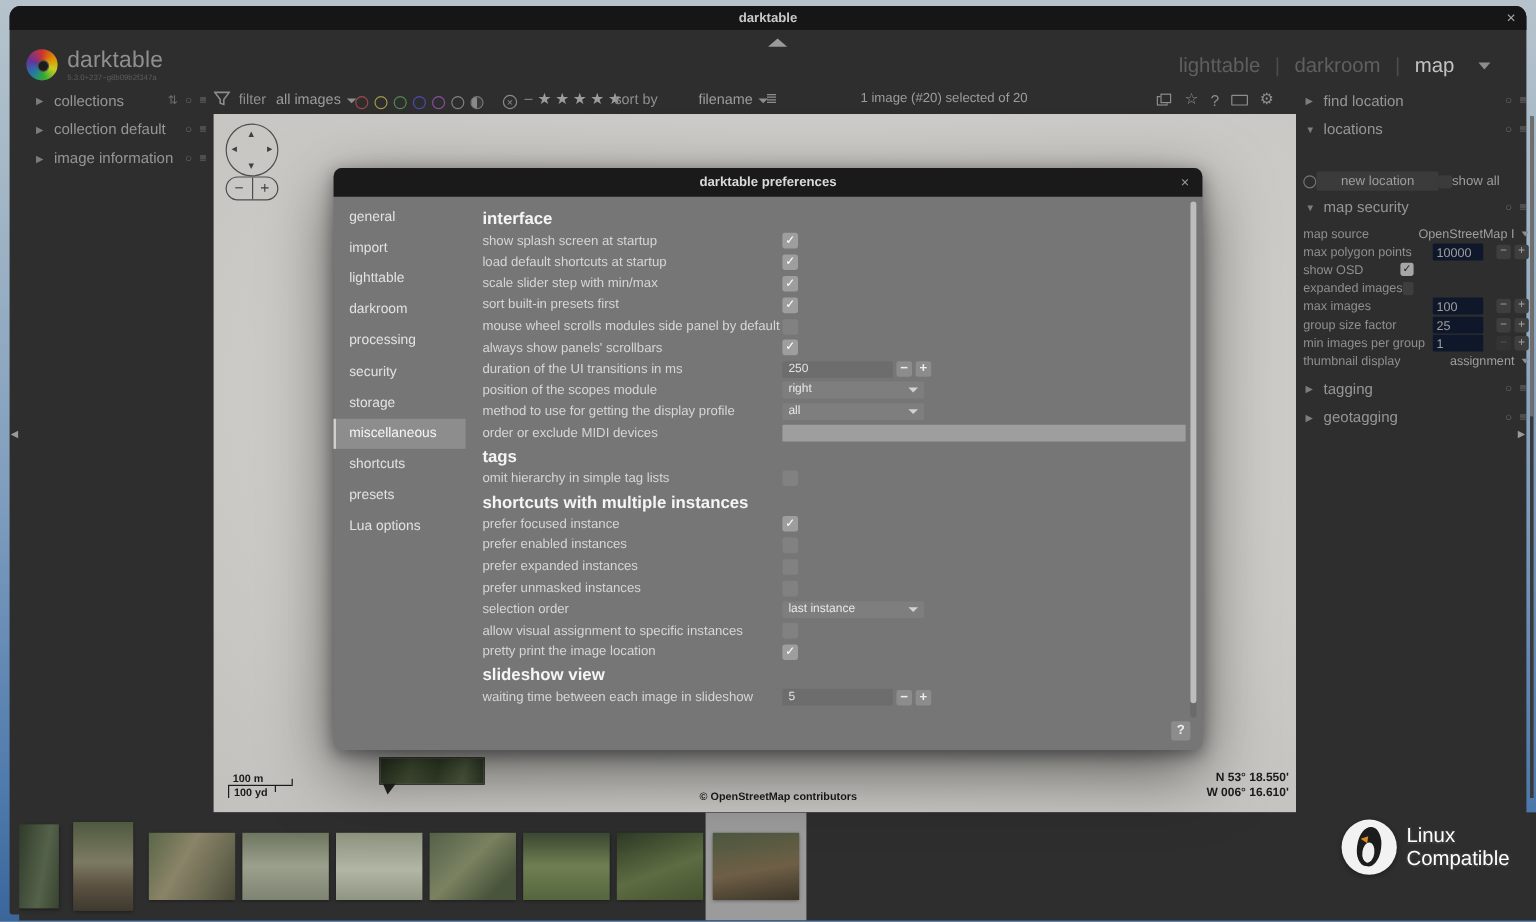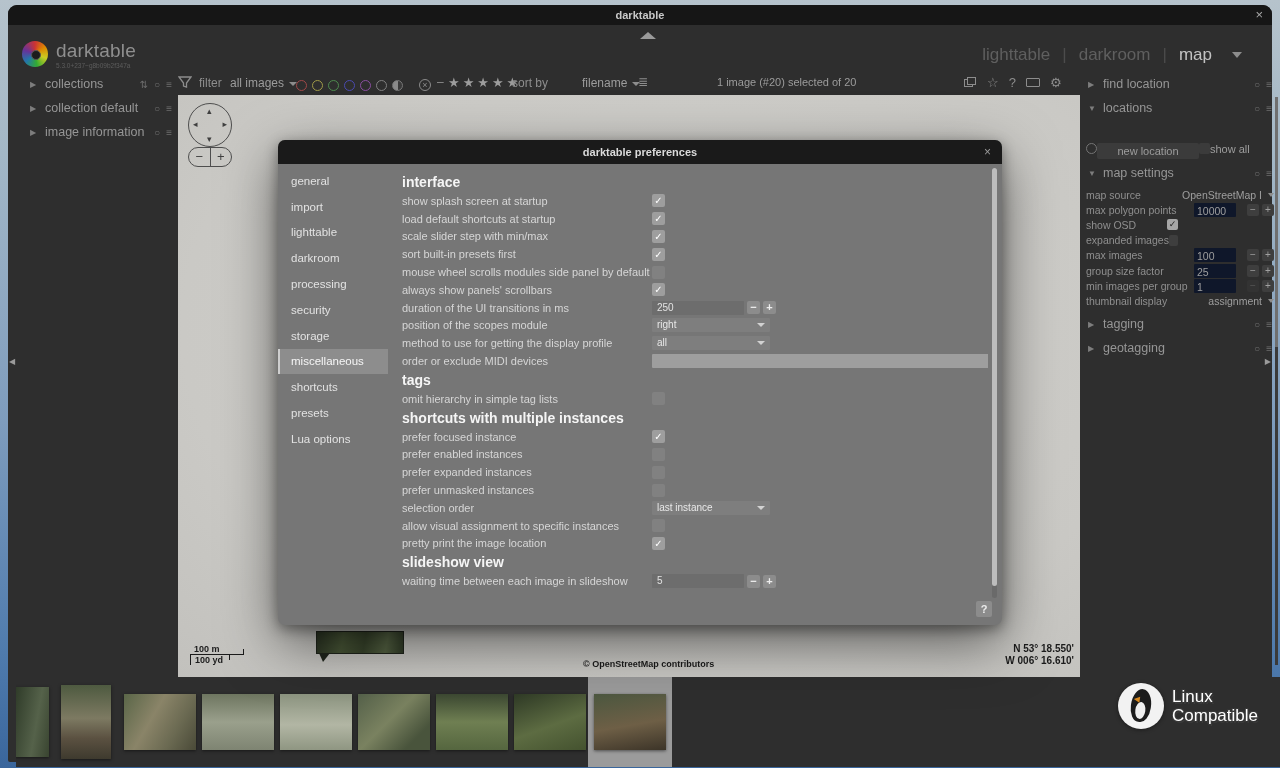--- a/index.html
+++ b/index.html
@@ -80,21 +80,21 @@
     border-left:4px solid transparent; border-right:7px solid transparent; border-top:9px solid #20251c; }
   .scalebar { position:absolute; left:12px; bottom:12px; color:#1b1b1b; font-size:9px; font-weight:bold; }
   .scalebar .r1 { border-bottom:1.5px solid #1b1b1b; width:54px; position:relative; padding-left:4px; }
   .scalebar .r1 i,.scalebar .r2 i { position:absolute; width:1.5px; background:#1b1b1b; height:5px; }
   .scalebar .r1 i { right:0; bottom:0; }
   .scalebar .r2 { width:40px; position:relative; padding-left:4px; border-left:1.5px solid #1b1b1b; }
   .scalebar .r2 i { right:0; top:0; }
   .attribution { position:absolute; left:405px; bottom:8px; color:#1b1b1b; font-size:9px; font-weight:bold; }
   .coords { position:absolute; right:6px; bottom:10px; text-align:right; color:#1b1b1b;
     font-size:10px; font-weight:bold; line-height:12px; }
-  .nl-row { position:absolute; left:1078px; top:138px; width:190px; display:flex; align-items:flex-start; gap:0; }
+  .nl-row { position:absolute; left:1078px; top:138px; width:190px; display:flex; align-items:center; gap:0; }
   .nl-circle { width:11px; height:11px; border-radius:50%; border:1.5px solid #757575; }
   .nl-btn { background:#3b3b3b; color:#9d9d9d; font-size:11px; padding:2px 0; width:102px; text-align:center;
     border-radius:2px; }
   .nl-cb { width:11px; height:11px; background:#3b3b3b; border-radius:2px; }
   .nl-lbl { color:#9d9d9d; font-size:11px; }
   .ms-rows { position:absolute; left:1078px; top:182px; width:188px; }
   .ms-row { display:flex; align-items:center; height:15.2px; position:relative; }
   .ms-row .lbl { color:#8f8f8f; font-size:10.5px; flex:1; white-space:nowrap; }
   .ms-row .val { color:#9e9e9e; font-size:10.5px; }
   .ms-row .caret { width:0; height:0; border-left:3.5px solid transparent; border-right:3.5px solid transparent;
@@ -291,21 +291,21 @@
       <div class="panel-row" style="left: 1080px; top: 95px; width: 184px;">
         <span class="arr">▼</span>
         <span class="plabel">locations</span>
         <span class="micons">
           <span>○</span>
           <span>≡</span>
         </span>
       </div>
       <div class="panel-row" style="left: 1080px; top: 160px; width: 184px;">
         <span class="arr">▼</span>
-        <span class="plabel">map settings</span>
+        <span class="plabel">map security</span>
         <span class="micons">
           <span>○</span>
           <span>≡</span>
         </span>
       </div>
       <div class="panel-row" style="left: 1080px; top: 311px; width: 184px;">
         <span class="arr">▶</span>
         <span class="plabel">tagging</span>
         <span class="micons">
           <span>○</span>

